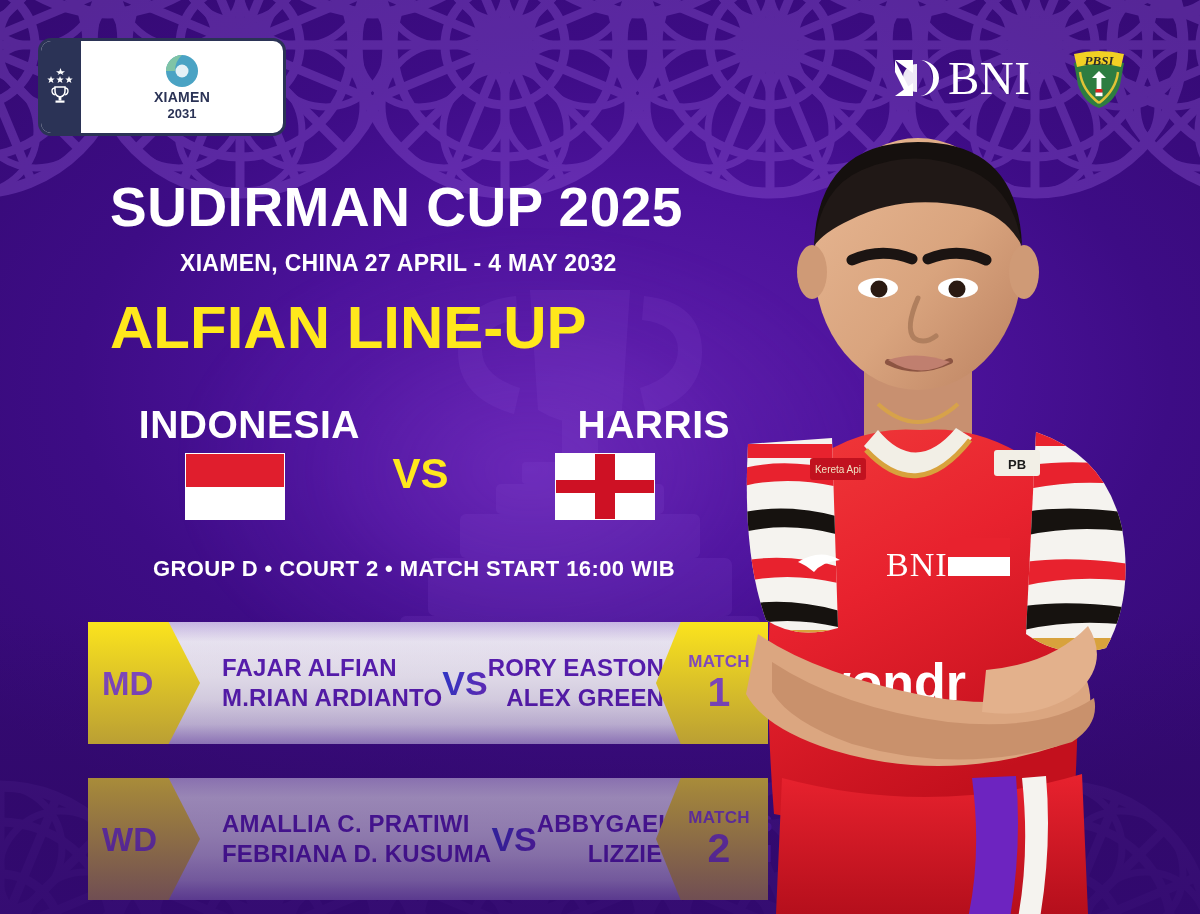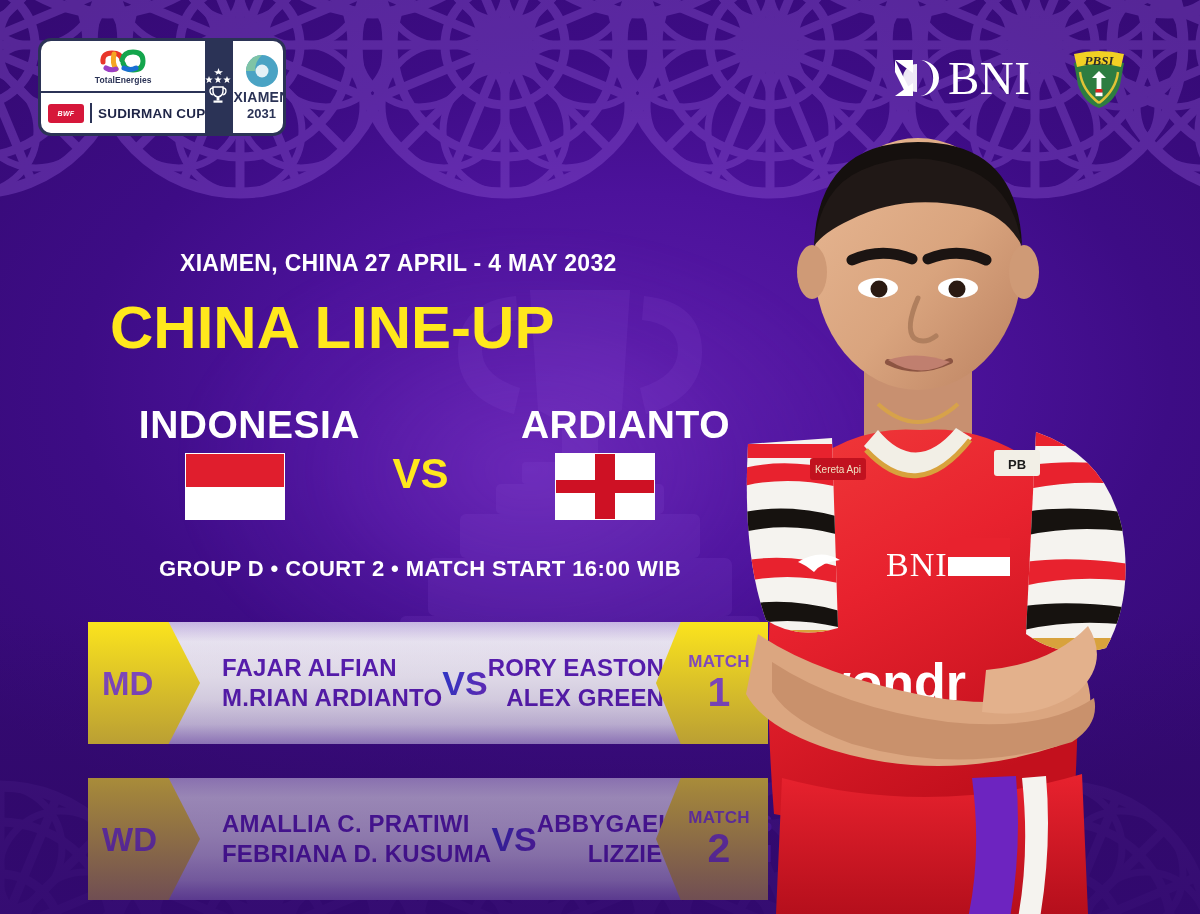--- a/index.html
+++ b/index.html
@@ -106,21 +106,21 @@
     position:relative; overflow:hidden; background:#fff;
   }
   .flag-id-top { position:absolute; left:0; top:0; width:100%; height:50%; background:#e01e2d; }
   .flag-en-v { position:absolute; left:40%; top:0; width:20%; height:100%; background:#ce1124; }
   .flag-en-h { position:absolute; left:0; top:40%; width:100%; height:20%; background:#ce1124; }
   #vs-teams {
     position:absolute; left:258px; top:48px; width:105px; text-align:center;
     font-size:42px; font-weight:800; color:#ffe81c; line-height:1;
   }
   #match-info {
-    position:absolute; left:110px; top:556px; width:620px; text-align:center;
+    position:absolute; left:104px; top:556px; width:620px; text-align:center;
     font-size:22px; font-weight:700; color:#fff; letter-spacing:.4px; white-space:nowrap;
   }
 
   
   .match-row { position:absolute; left:88px; width:680px; height:122px; }
   .match-row.r1 { top:622px; }
   .match-row.r2 { top:778px; }
   .row-body {
     position:absolute; left:0; top:0; width:100%; height:100%;
     background:linear-gradient(180deg,#c9b9e4 0%, #f4f1f9 16%, #ffffff 45%, #ffffff 64%, #ede9f6 84%, #b9a6dc 100%);
@@ -234,37 +234,20 @@
       <rect x="262" y="158" width="36" height="54"></rect>
       <rect x="222" y="212" width="116" height="22" rx="4"></rect>
       <rect x="196" y="234" width="168" height="30" rx="5"></rect>
       <rect x="160" y="264" width="240" height="44" rx="6"></rect>
       <rect x="128" y="308" width="304" height="58" rx="7"></rect>
       <rect x="100" y="366" width="360" height="54" rx="6"></rect>
     </g>
   </svg>
 
   <div id="event-logo">
-    <div class="logo-left">
-      <div class="logo-te">
-        <svg width="54" height="26" viewBox="0 0 54 26">
-          <path d="M7 14 q-1 -9 9 -9 q9 0 10 7" fill="none" stroke="#e8362a" stroke-width="5" stroke-linecap="round"></path>
-          <path d="M26 12 q2 -8 11 -8 q10 0 10 9 q0 9 -10 9 q-8 0 -10 -7" fill="none" stroke="#13a54c" stroke-width="5" stroke-linecap="round"></path>
-          <path d="M18 6 q-2 9 2 15" fill="none" stroke="#f5a623" stroke-width="5" stroke-linecap="round"></path>
-          <path d="M28 20 q6 3 12 0" fill="none" stroke="#1a6fd4" stroke-width="5" stroke-linecap="round"></path>
-          <path d="M10 20 q5 3 10 1" fill="none" stroke="#9b3fc4" stroke-width="5" stroke-linecap="round"></path>
-        </svg>
-        <span class="te-word">TotalEnergies</span>
-      </div>
-      <div class="logo-bwf-row">
-        <span class="bwf-mark">BWF</span>
-        <span class="bwf-div"></span>
-        <span class="sc-text">SUDIRMAN CUP</span>
-      </div>
-    </div>
     <div class="logo-trophy">
       <svg width="11" height="7" viewBox="0 0 11 7">
           <polygon points="5.5,0 6.7,3.2 10,3.2 7.4,5.2 8.4,7 5.5,5.6 2.6,7 3.6,5.2 1,3.2 4.3,3.2" fill="#fff"></polygon>
         </svg>
       <svg width="26" height="7" viewBox="0 0 26 7">
         <polygon points="4,0 5,2.6 7.7,2.6 5.6,4.3 6.4,7 4,5.5 1.6,7 2.4,4.3 0.3,2.6 3,2.6" fill="#fff"></polygon>
         <polygon points="13,0 14,2.6 16.7,2.6 14.6,4.3 15.4,7 13,5.5 10.6,7 11.4,4.3 9.3,2.6 12,2.6" fill="#fff"></polygon>
         <polygon points="22,0 23,2.6 25.7,2.6 23.6,4.3 24.4,7 22,5.5 19.6,7 20.4,4.3 18.3,2.6 21,2.6" fill="#fff"></polygon>
       </svg>
       <svg width="22" height="22" viewBox="0 0 22 22">
@@ -307,33 +290,34 @@
         <path d="M50 25 q-2 18 -19 31"></path>
     </g>
     <g fill="#fff">
       <path d="M31 24 l7 7 h-14 z"></path>
       <rect x="28.6" y="30" width="4.8" height="13" rx="1"></rect>
     </g>
     <rect x="27.5" y="42" width="7" height="3.6" fill="#d22"></rect>
     <rect x="27.5" y="45.6" width="7" height="3.6" fill="#fff"></rect>
   </svg>
 
+  <div id="title">SUDIRMAN CUP 2025</div>
   <div id="subtitle">XIAMEN, CHINA 27 APRIL - 4 MAY 2032</div>
-  <div id="lineup">CHINA LINE-UP</div>
+  <div id="lineup">ALFIAN LINE-UP</div>
 
   <div id="teams">
     <div class="team left">
       <div class="team-name">INDONESIA</div>
       <div class="flag">
         <div class="flag-id-top"></div>
       </div>
     </div>
     <div id="vs-teams">VS</div>
     <div class="team right">
-      <div class="team-name">ARDIANTO</div>
+      <div class="team-name">HARRIS</div>
       <div class="flag">
         <div class="flag-en-v"></div>
         <div class="flag-en-h"></div>
       </div>
     </div>
   </div>
   <div id="match-info">GROUP D • COURT 2 • MATCH START 16:00 WIB</div>
 
   <div class="match-row r1">
     <div class="row-body"></div>

